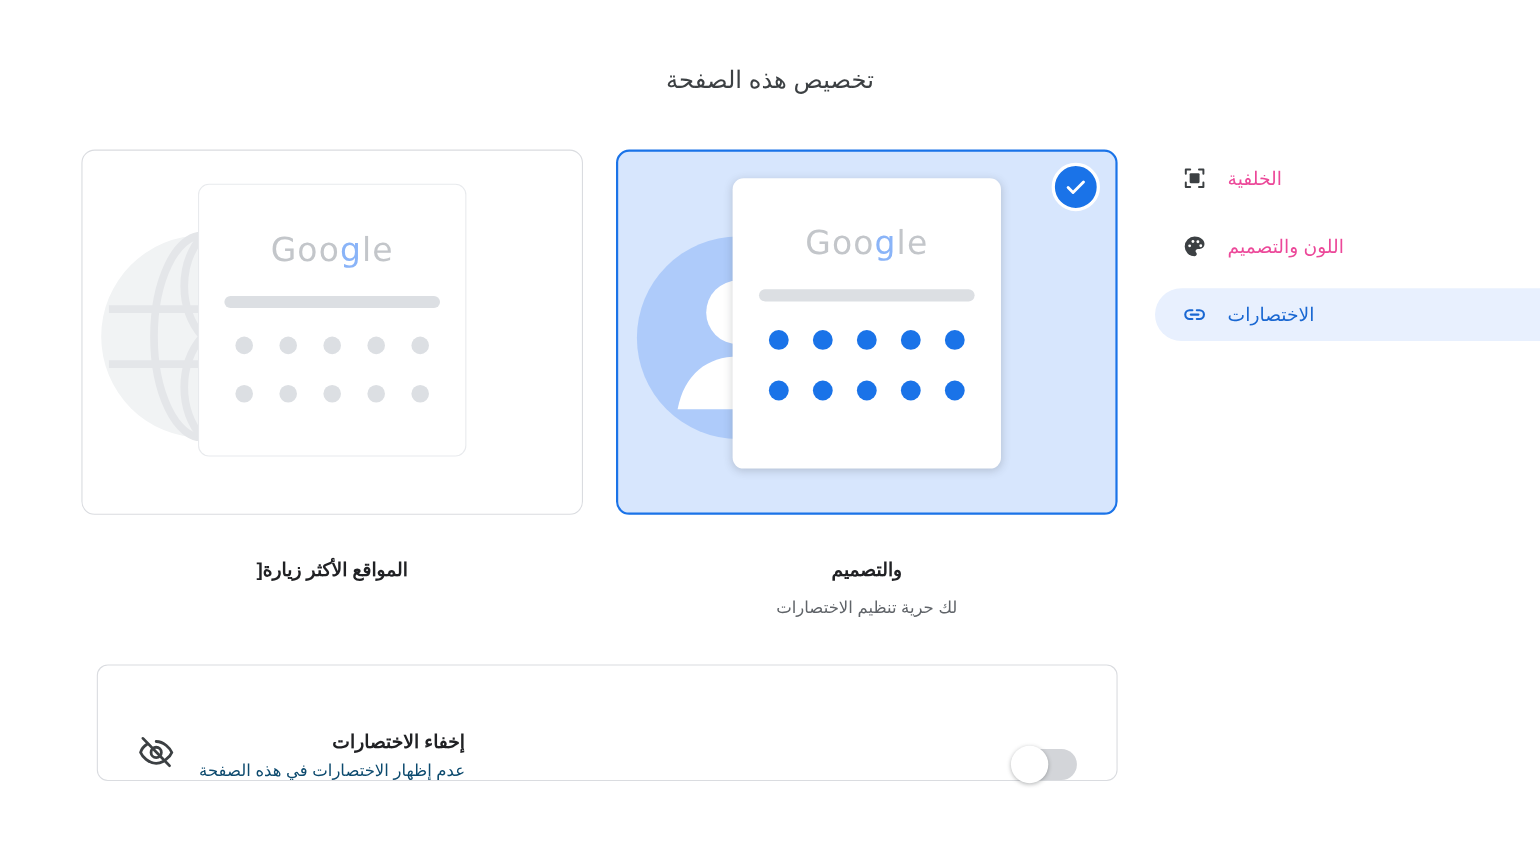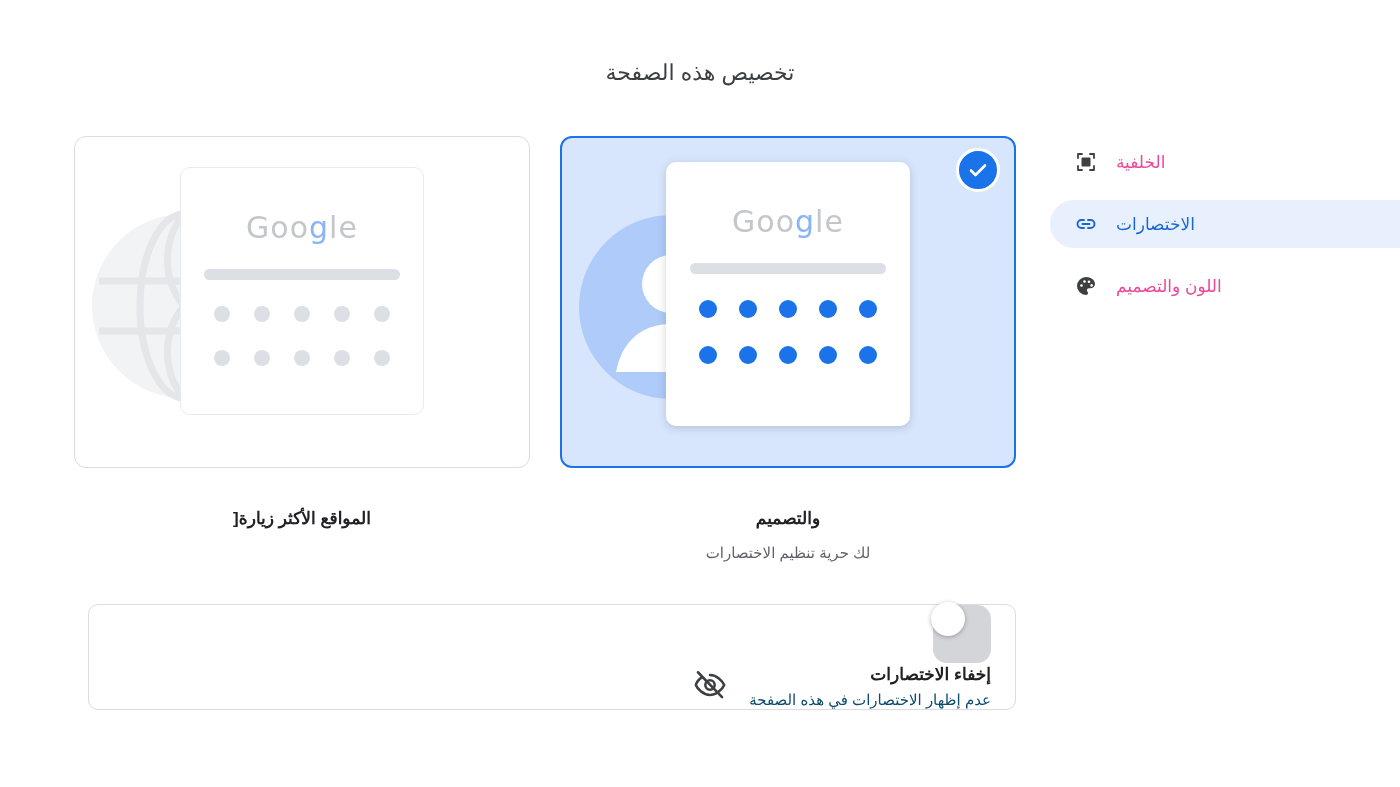--- a/index.html
+++ b/index.html
@@ -182,23 +182,23 @@
   
   .toggle-row {
     position: absolute;
     left: 88px;
     top: 604px;
     width: 928px;
     height: 106px;
     border: 1px solid #dadce0;
     border-radius: 10px;
     display: flex;
-    flex-direction: column;
-    align-items: flex-start;
-    padding: 0 24px;
+    flex-direction: row;
+    align-items: flex-end;
+    padding: 0 36px;
     justify-content: space-between;
     background: #fff;
   }
   .toggle-right {
     display: flex;
     flex-direction: row;
     align-items: center;
     gap: 22px;
   }
   .toggle-text { text-align: right; }
@@ -326,37 +326,37 @@
     <div class="menu-item">
       <span class="label">الخلفية</span>
       <span class="m-icon">
         <svg width="24" height="24" viewBox="0 0 24 24" aria-hidden="true">
           <path d="M4 4h4M4 4v4M20 4h-4M20 4v4M4 20h4M4 20v-4M20 20h-4M20 20v-4" fill="none" stroke="#3c4043" stroke-width="1.8" stroke-linecap="round"></path>
           <rect x="7.5" y="7.5" width="9" height="9" rx="1" fill="#3c4043"></rect>
         </svg>
       </span>
     </div>
 
-    <div class="menu-item selected">
-      <span class="label">الاختصارات</span>
-      <span class="m-icon">
-        <svg width="24" height="24" viewBox="0 0 24 24" aria-hidden="true">
-          <path d="M10 8H7.5a4 4 0 000 8H10M14 8h2.5a4 4 0 010 8H14M8.5 12h7" fill="none" stroke="#1967d2" stroke-width="1.9" stroke-linecap="round"></path>
-        </svg>
-      </span>
-    </div>
-
     <div class="menu-item">
       <span class="label">اللون والتصميم</span>
       <span class="m-icon">
         <svg width="24" height="24" viewBox="0 0 24 24" aria-hidden="true">
           <path d="M12 3a9 9 0 000 18c1.1 0 2-.9 2-2 0-.5-.2-1-.6-1.4-.3-.4-.5-.8-.5-1.3 0-1.1.9-2 2-2h1.6A4.5 4.5 0 0021 9.8C21 6 16.9 3 12 3z" fill="#3c4043"></path>
           <circle cx="7.5" cy="11.5" r="1.3" fill="#ffffff"></circle>
           <circle cx="10.5" cy="7.5" r="1.3" fill="#ffffff"></circle>
           <circle cx="15" cy="7.8" r="1.3" fill="#ffffff"></circle>
           <circle cx="17.6" cy="11.4" r="1.3" fill="#ffffff"></circle>
         </svg>
       </span>
     </div>
 
+    <div class="menu-item selected">
+      <span class="label">الاختصارات</span>
+      <span class="m-icon">
+        <svg width="24" height="24" viewBox="0 0 24 24" aria-hidden="true">
+          <path d="M10 8H7.5a4 4 0 000 8H10M14 8h2.5a4 4 0 010 8H14M8.5 12h7" fill="none" stroke="#1967d2" stroke-width="1.9" stroke-linecap="round"></path>
+        </svg>
+      </span>
+    </div>
+
   </div>
 
 </div>
 
 </body></html>

